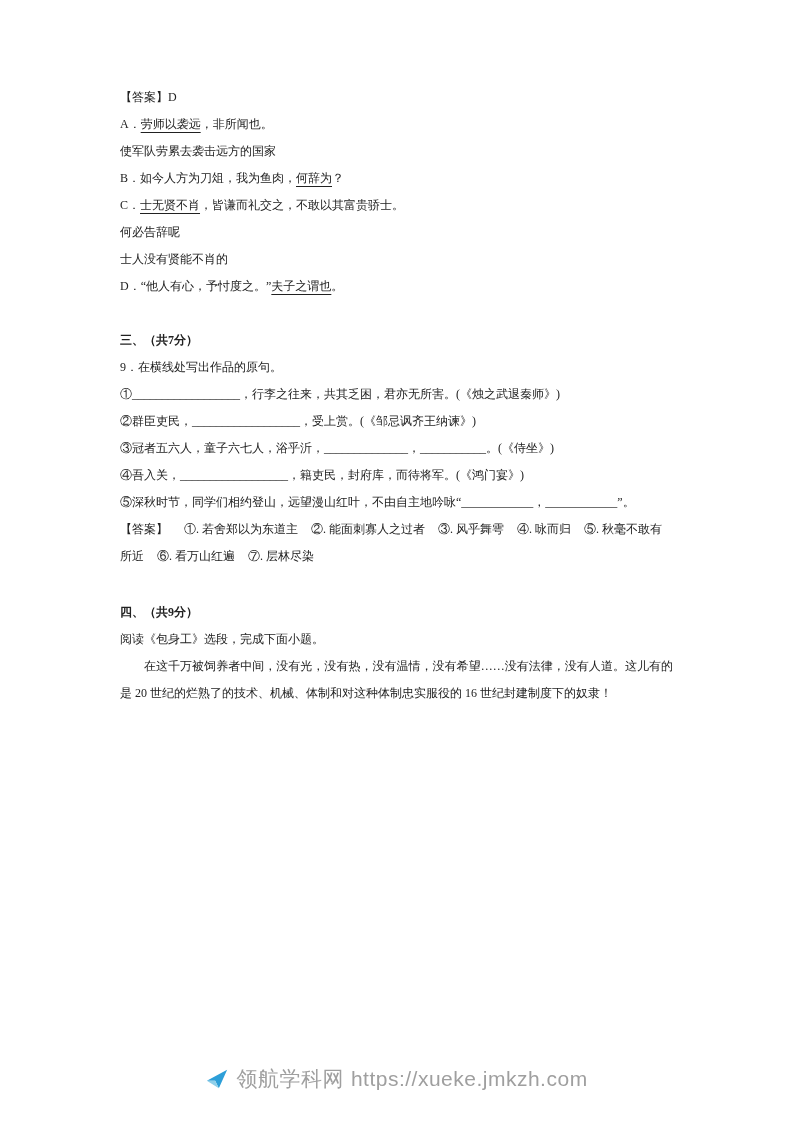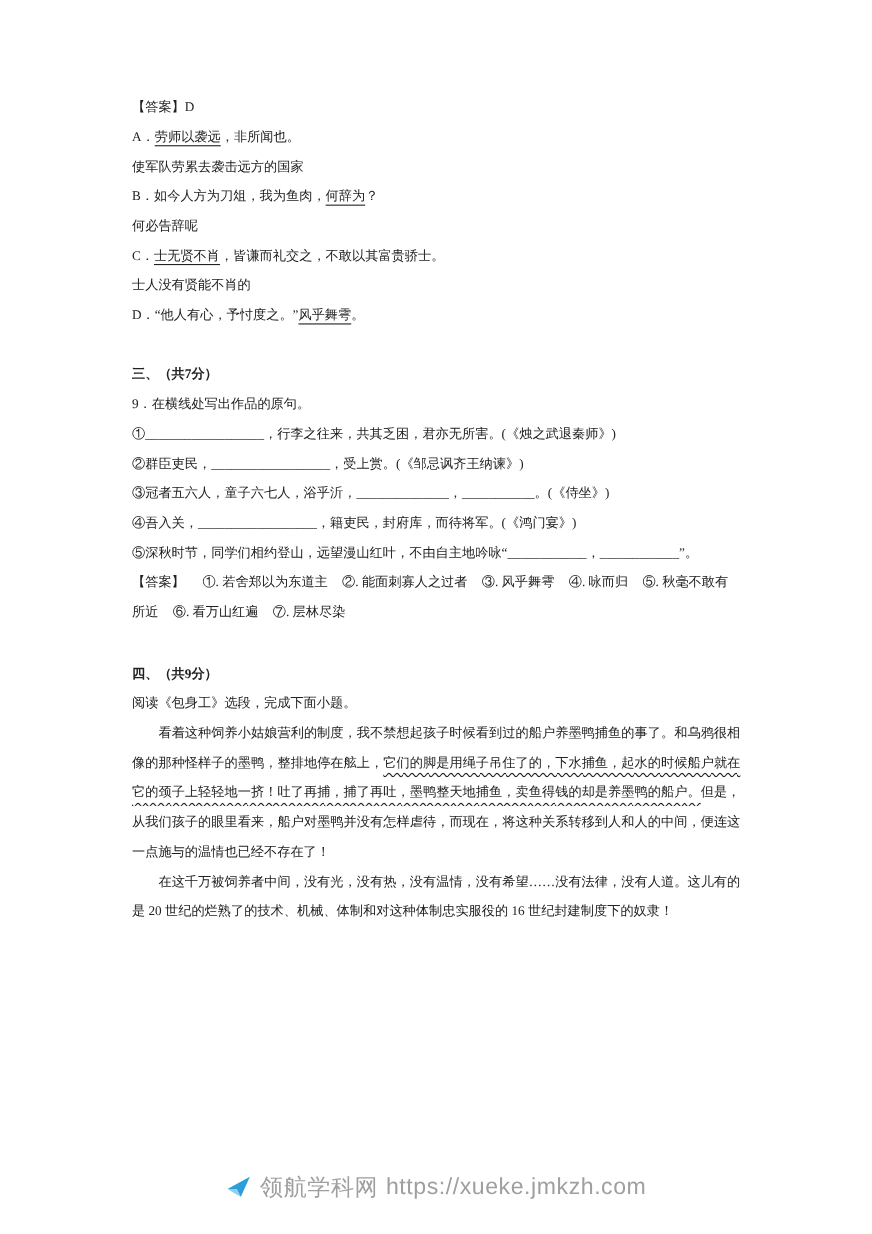--- a/index.html
+++ b/index.html
@@ -74,43 +74,42 @@
 
 <div class="page">
   <main class="content">
 
     <p class="line answer-line"><span>【答案】</span><span>D</span></p>
 
     <section>
       <p class="line"><span class="seg">A．</span><span class="seg seg-underline">劳师以袭远</span><span class="seg">，非所闻也。</span></p>
       <p class="line">使军队劳累去袭击远方的国家</p>
       <p class="line"><span class="seg">B．如今人方为刀俎，我为鱼肉，</span><span class="seg seg-underline">何辞为</span><span class="seg">？</span></p>
+      <p class="line"><span class="seg">C．</span><span class="seg seg-underline">士无贤不肖</span><span class="seg">，皆谦而礼交之，不敢以其富贵骄士。</span></p>
       <p class="line">何必告辞呢</p>
-      <p class="line"><span class="seg">C．</span><span class="seg seg-underline">士无贤不肖</span><span class="seg">，皆谦而礼交之，不敢以其富贵骄士。</span></p>
       <p class="line">士人没有贤能不肖的</p>
-      <p class="line"><span class="seg">D．“他人有心，予忖度之。”</span><span class="seg seg-underline">风乎舞雩</span><span class="seg">。</span></p>
+      <p class="line"><span class="seg">D．“他人有心，予忖度之。”</span><span class="seg seg-underline">夫子之谓也</span><span class="seg">。</span></p>
     </section>
 
     <section>
       <h2 class="line heading heading-three">三、（共7分）</h2>
       <p class="line">9．在横线处写出作品的原句。</p>
       <p class="line">①__________________，行李之往来，共其乏困，君亦无所害。(《烛之武退秦师》)</p>
       <p class="line">②群臣吏民，__________________，受上赏。(《邹忌讽齐王纳谏》)</p>
       <p class="line">③冠者五六人，童子六七人，浴乎沂，______________，___________。(《侍坐》)</p>
       <p class="line">④吾入关，__________________，籍吏民，封府库，而待将军。(《鸿门宴》)</p>
       <p class="line">⑤深秋时节，同学们相约登山，远望漫山红叶，不由自主地吟咏“____________，____________”。</p>
       <p class="line answers9">
         <span class="ans-label">【答案】</span><span class="ans-part">①. 若舍郑以为东道主</span><span class="ans-part">②. 能面刺寡人之过者</span><span class="ans-part">③. 风乎舞雩</span><span class="ans-part">④. 咏而归</span><span class="ans-part">⑤. 秋毫不敢有所近</span><span class="ans-part">⑥. 看万山红遍</span><span class="ans-part">⑦. 层林尽染</span>
       </p>
     </section>
 
     <section>
       <h2 class="line heading heading-four">四、（共9分）</h2>
       <p class="line">阅读《包身工》选段，完成下面小题。</p>
-      <p class="line para indent"><span class="seg">看着这种饲养小姑娘营利的制度，我不禁想起孩子时候看到过的船户养墨鸭捕鱼的事了。和乌鸦很相像的那种怪样子的墨鸭，整排地停在舷上，</span><span class="seg seg-wavy">它们的脚是用绳子吊住了的，下水捕鱼，起水的时候船户就在它的颈子上轻轻地一挤！吐了再捕，捕了再吐，墨鸭整天地捕鱼，卖鱼得钱的却是养墨鸭的船户。</span><span class="seg">但是，从我们孩子的眼里看来，船户对墨鸭并没有怎样虐待，而现在，将这种关系转移到人和人的中间，便连这一点施与的温情也已经不存在了！</span></p>
       <p class="line para indent"><span class="seg">在这千万被饲养者中间，没有光，没有热，没有温情，没有希望……没有法律，没有人道。这儿有的是 20 世纪的烂熟了的技术、机械、体制和对这种体制忠实服役的 16 世纪封建制度下的奴隶！</span></p>
     </section>
 
   </main>
 
   <footer class="footer">
     <svg class="logo" width="24" height="24" viewBox="0 0 26 26" aria-hidden="true">
       <path d="M2 15 L24 3 L15 23 L11 15 Z" fill="#2d9fd8"></path>
       <path d="M2 15 L11 15 L15 23 Z" fill="#8fd0ea"></path>
     </svg>

